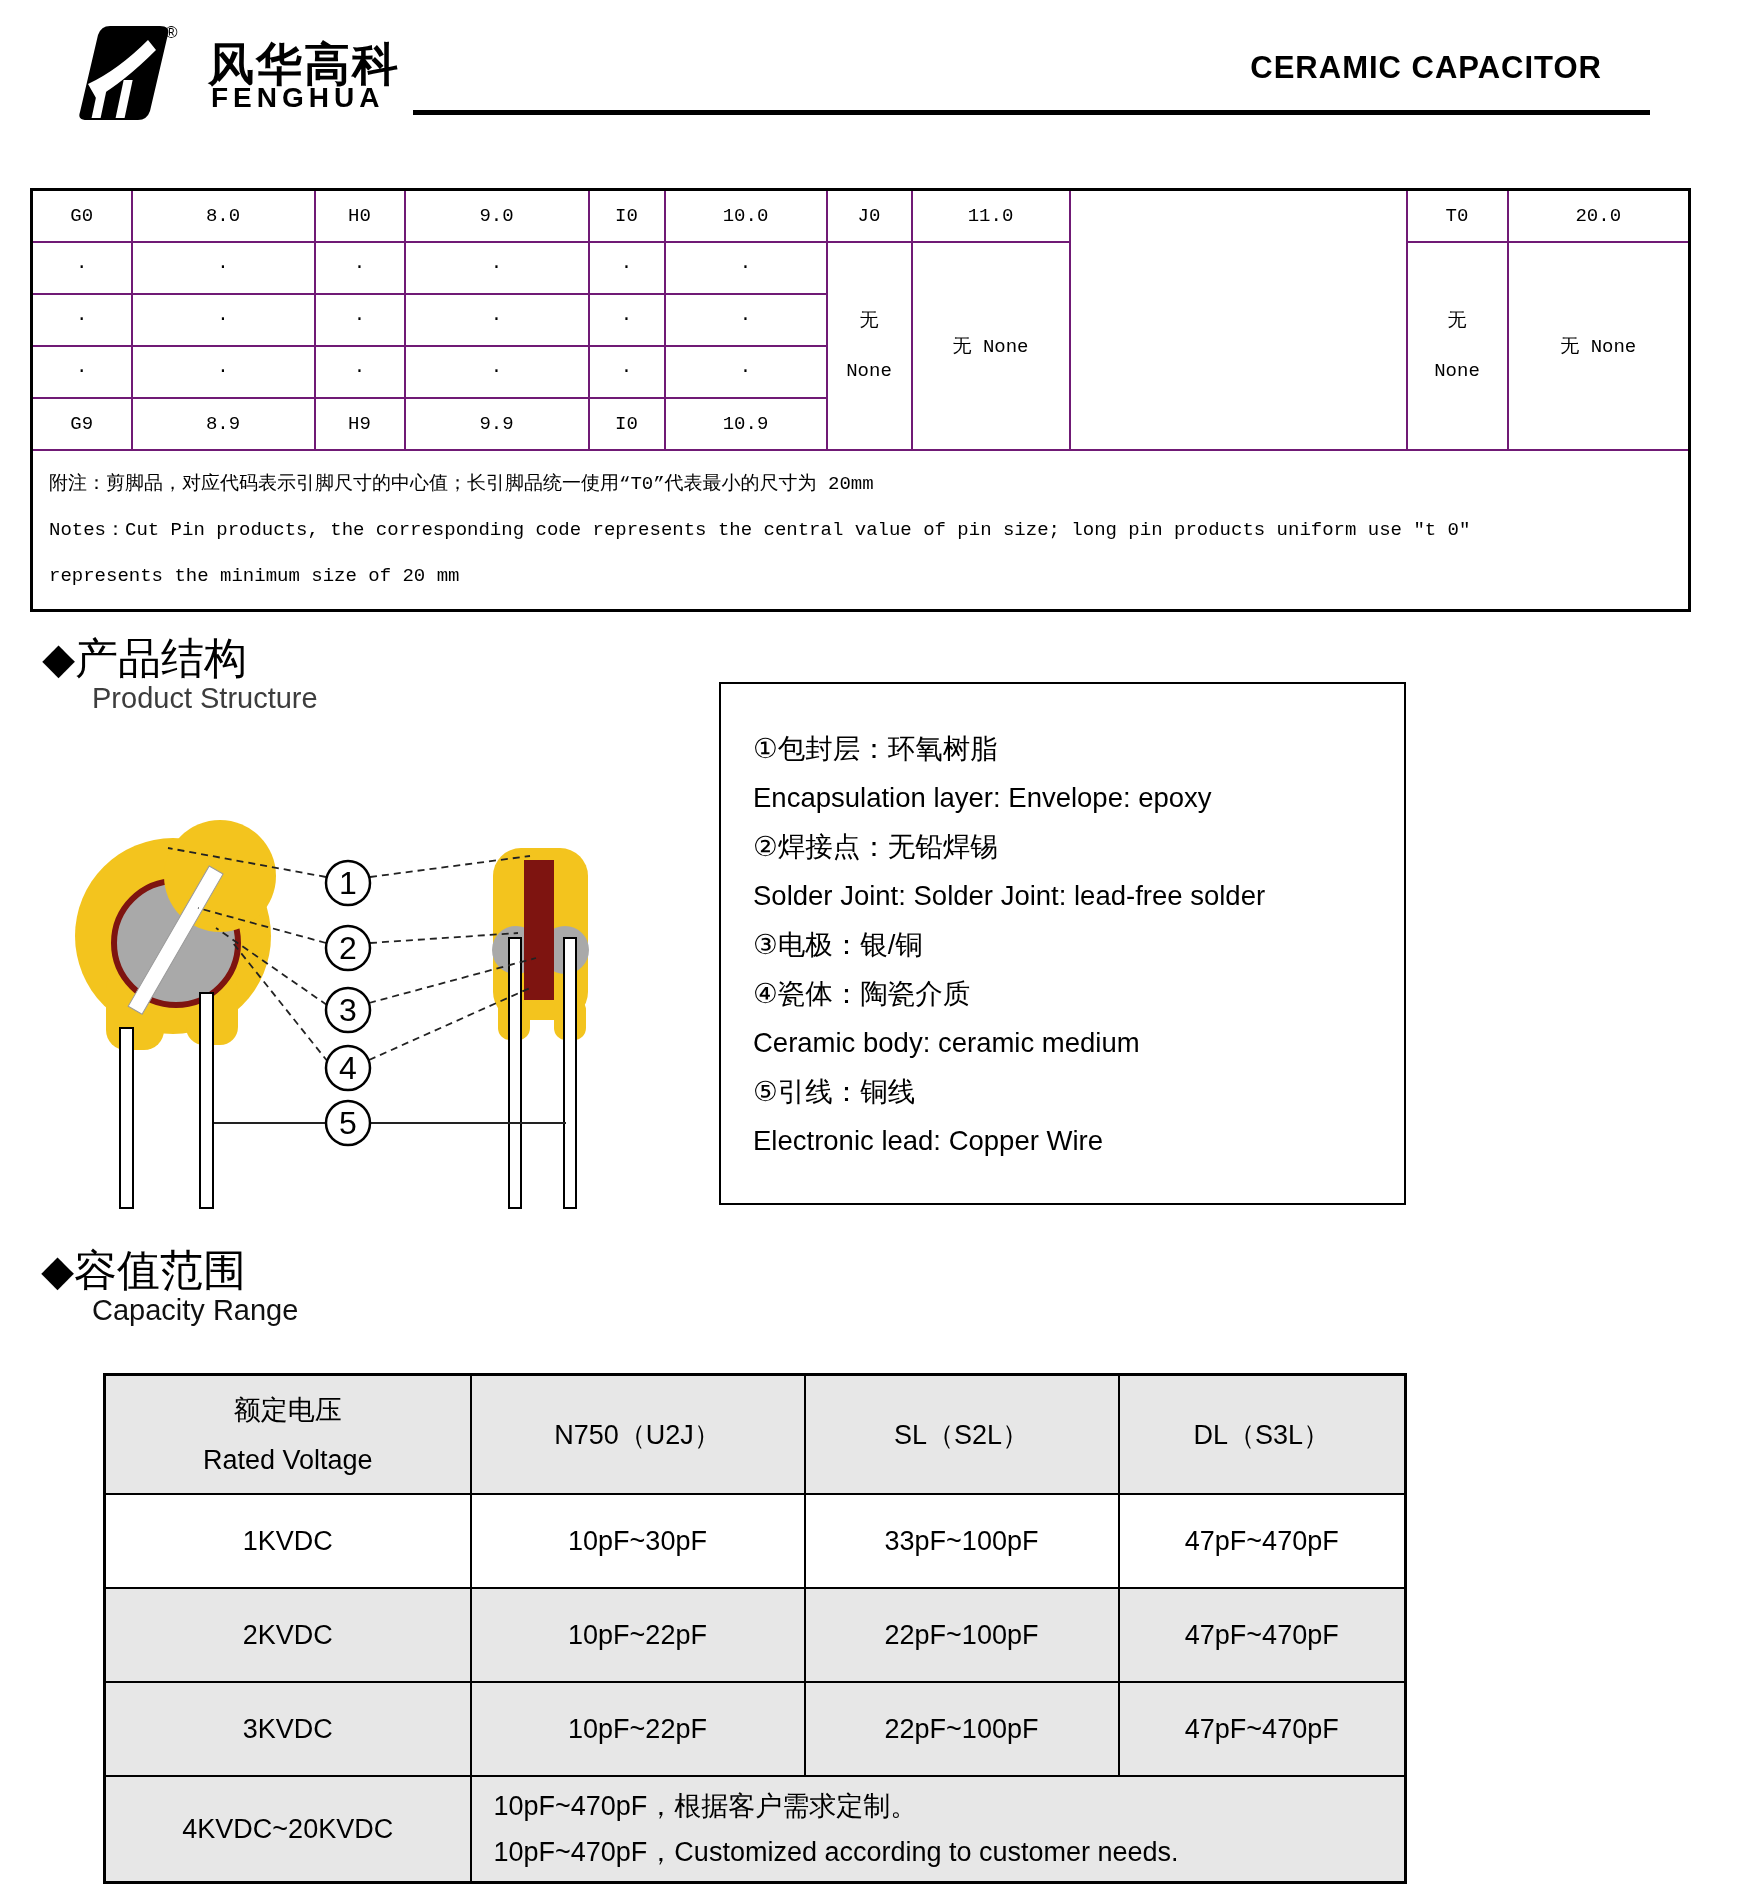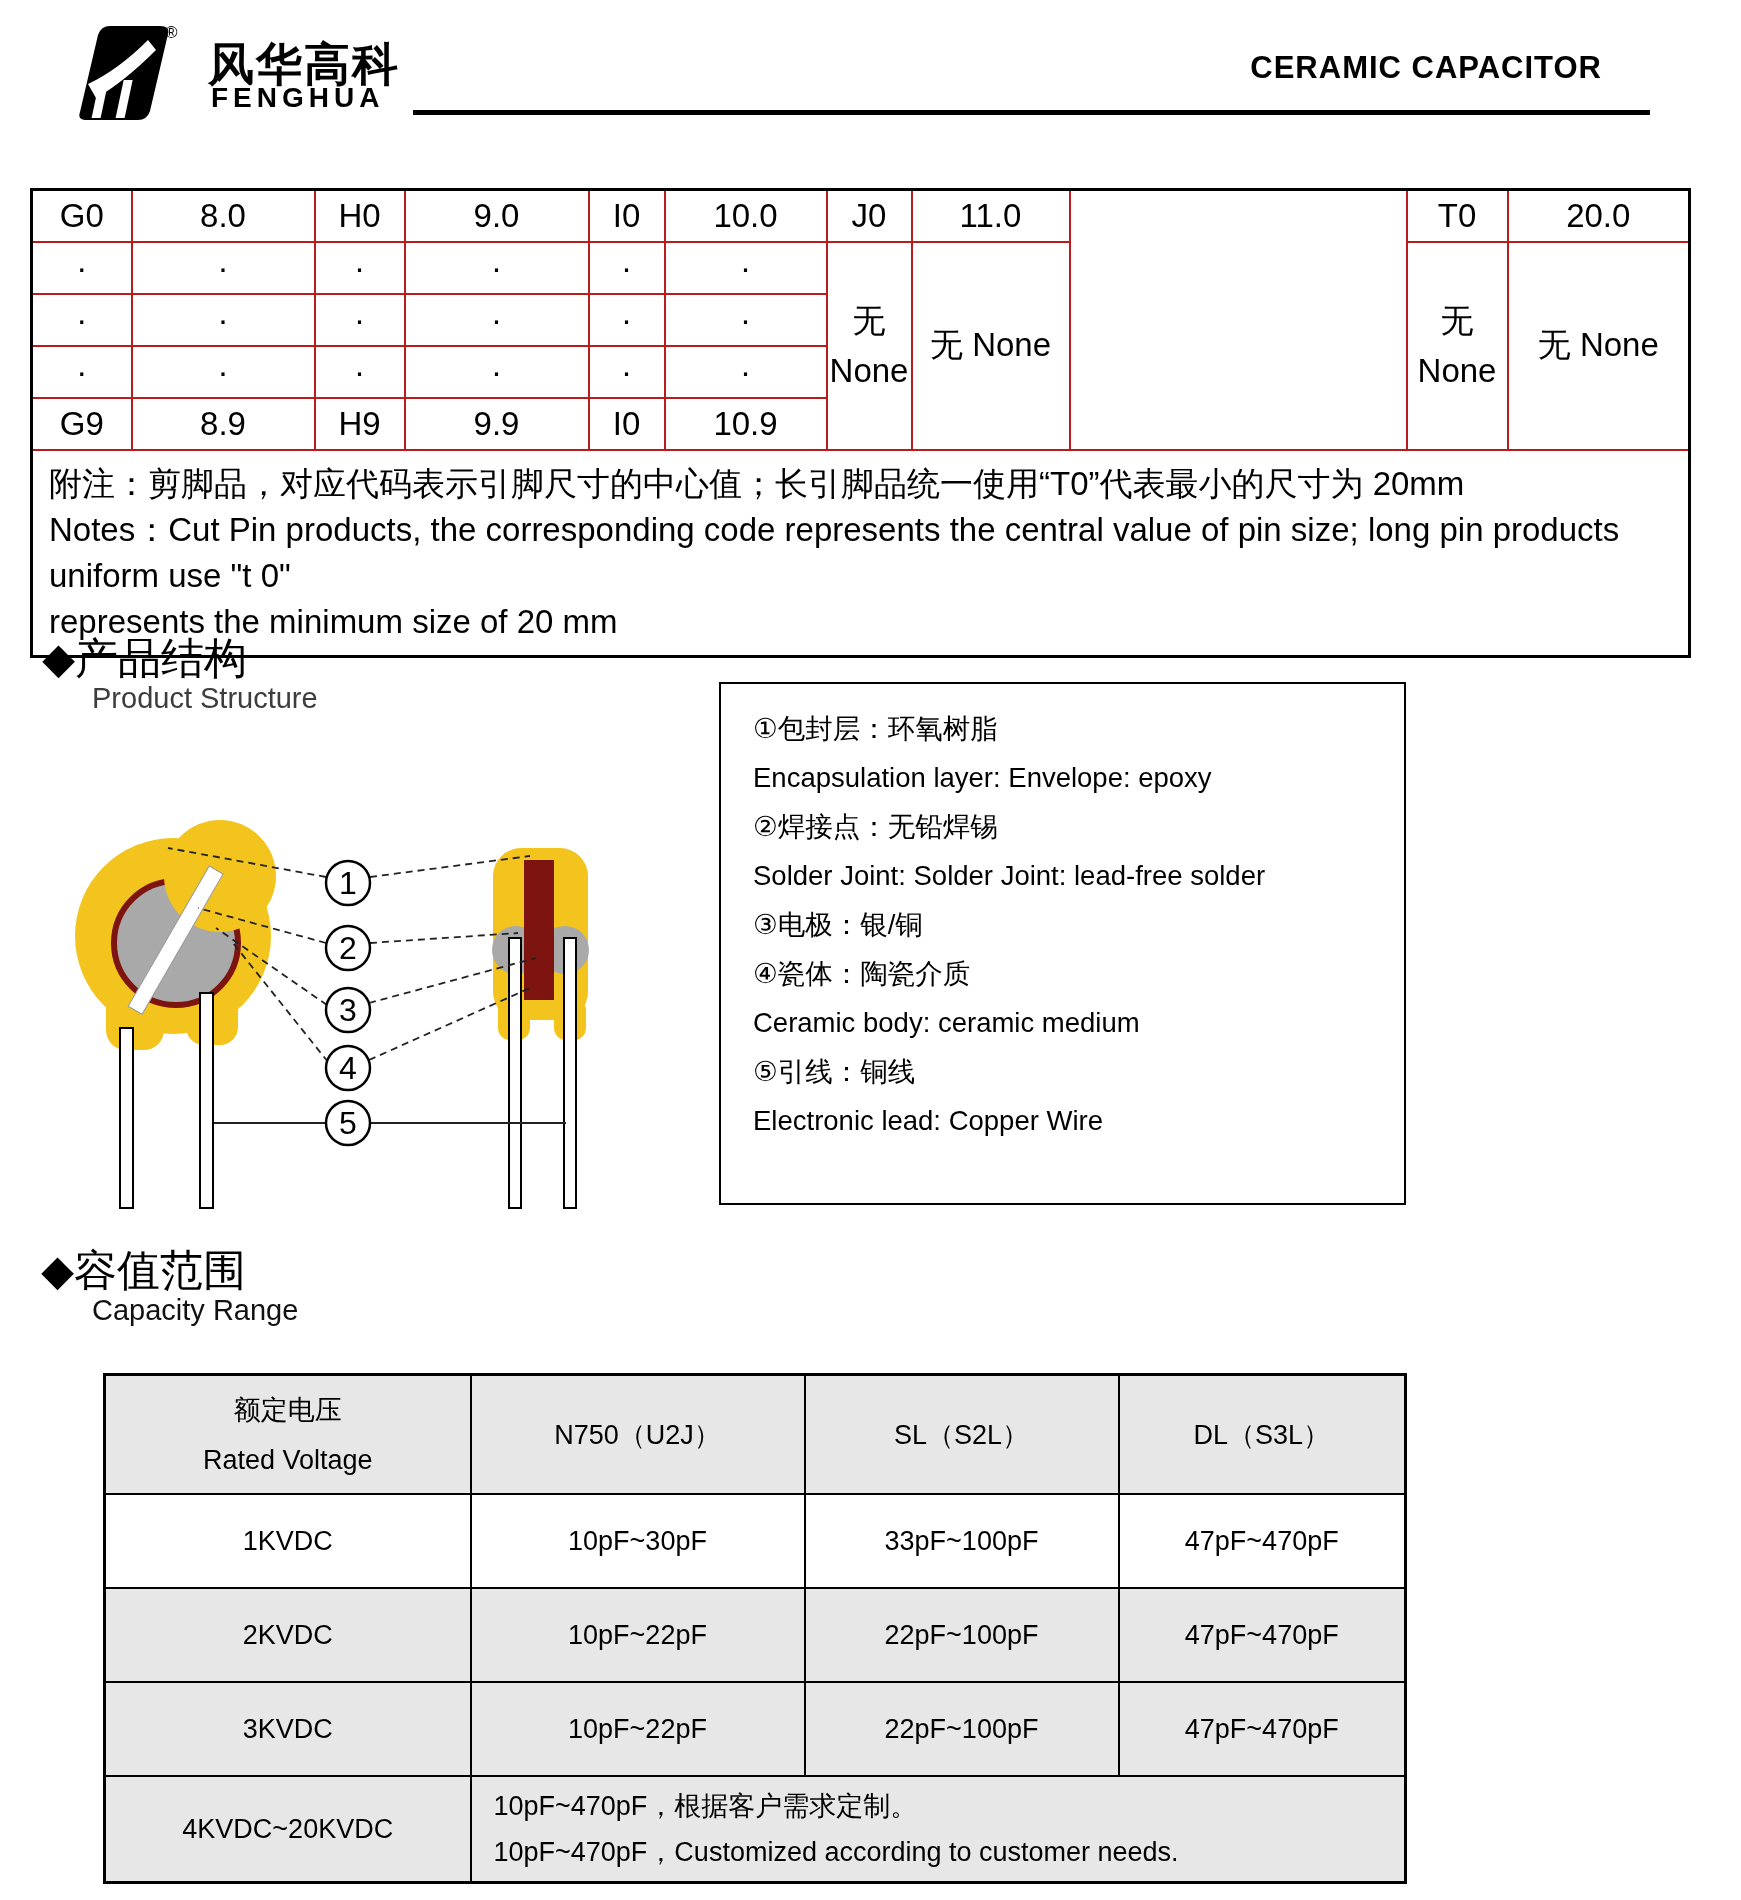--- a/index.html
+++ b/index.html
@@ -8,36 +8,36 @@
 
   
   .brand-cn{left:208px;top:34px;font-size:46px;font-weight:bold;letter-spacing:2px;}
   .brand-en{left:211px;top:82px;font-size:28px;font-weight:bold;letter-spacing:5px;}
   .doc-title{right:139px;top:50px;font-size:31px;font-weight:bold;letter-spacing:1px;text-align:center;}
   .header-rule{left:413px;top:110px;width:1237px;height:5px;background:#000;}
 
   
   table{border-collapse:collapse;table-layout:fixed;}
   .pin-table{left:30px;top:188px;width:1660px;border:3px solid #000;}
-  .pin-table td{border:2px solid #b91c1c;text-align:center;vertical-align:middle;
-                font-size:33px;padding:0;overflow:hidden;}
+  .pin-table td{border:2px solid #701a75;text-align:center;vertical-align:middle;
+                font-size:19px;padding:0;overflow:hidden;font-family:Liberation Mono, monospace;}
   .pin-table tr.r{height:52px;}
   .dot-cell{font-size:24px;line-height:1;}
   .none-stack div{line-height:50px;}
   .notes-cell{text-align:left !important;padding:10px 16px !important;
               font-size:26.5px;line-height:46px;height:132px;}
 
   
   .h-cn{font-size:43px;font-weight:normal;}
   .h-en{font-size:29px;color:#3d3d3d;}
   .h-en2{font-size:29px;color:#111;}
 
   
   .legend-box{left:719px;top:682px;width:687px;height:523px;border:2px solid #000;box-sizing:border-box;
-              padding:20px 10px 0 32px;}
+              padding:40px 10px 0 32px;}
   .legend-box div{font-size:27.5px;line-height:49px;white-space:nowrap;}
 
   
   .cap-table{left:103px;top:1373px;width:1301px;border:3px solid #000;}
   .cap-table td{border:2px solid #000;text-align:center;vertical-align:middle;
                 font-size:27px;padding:0;}
   .gray{background:#E7E7E7;}
   .cap-head td{height:117px;}
   .cap-head .two-line div{line-height:50px;}
   .cap-row td{height:92px;}

